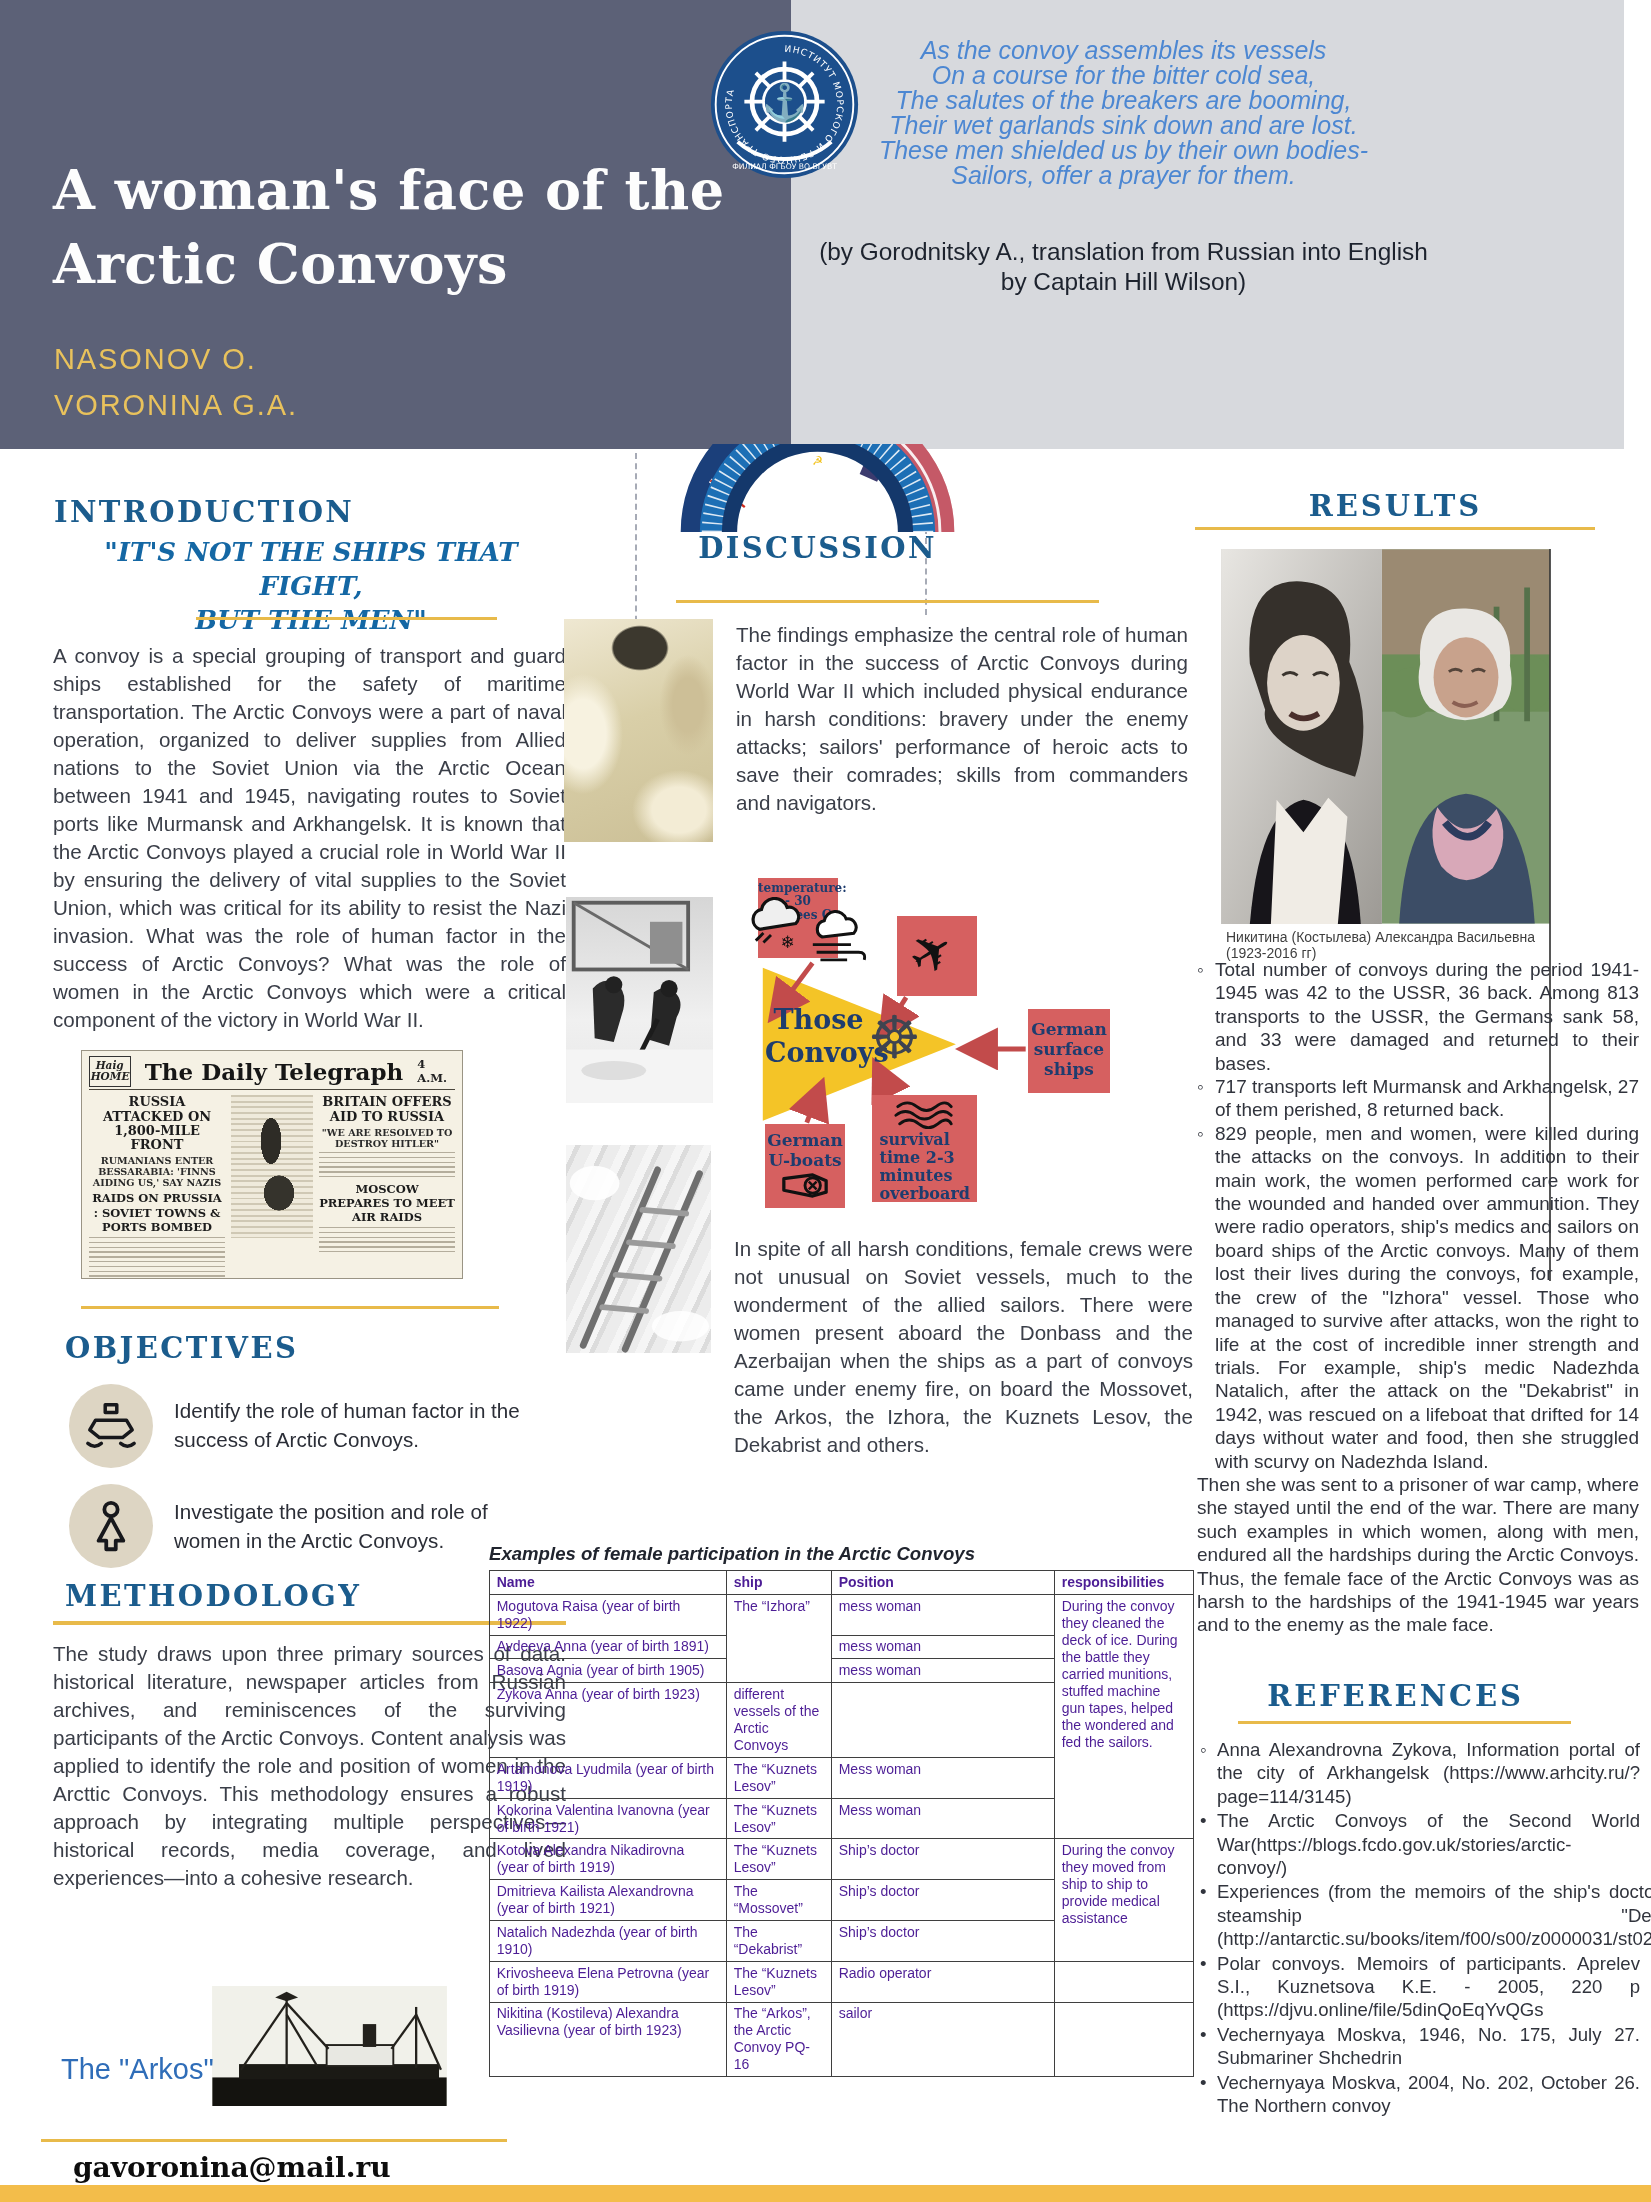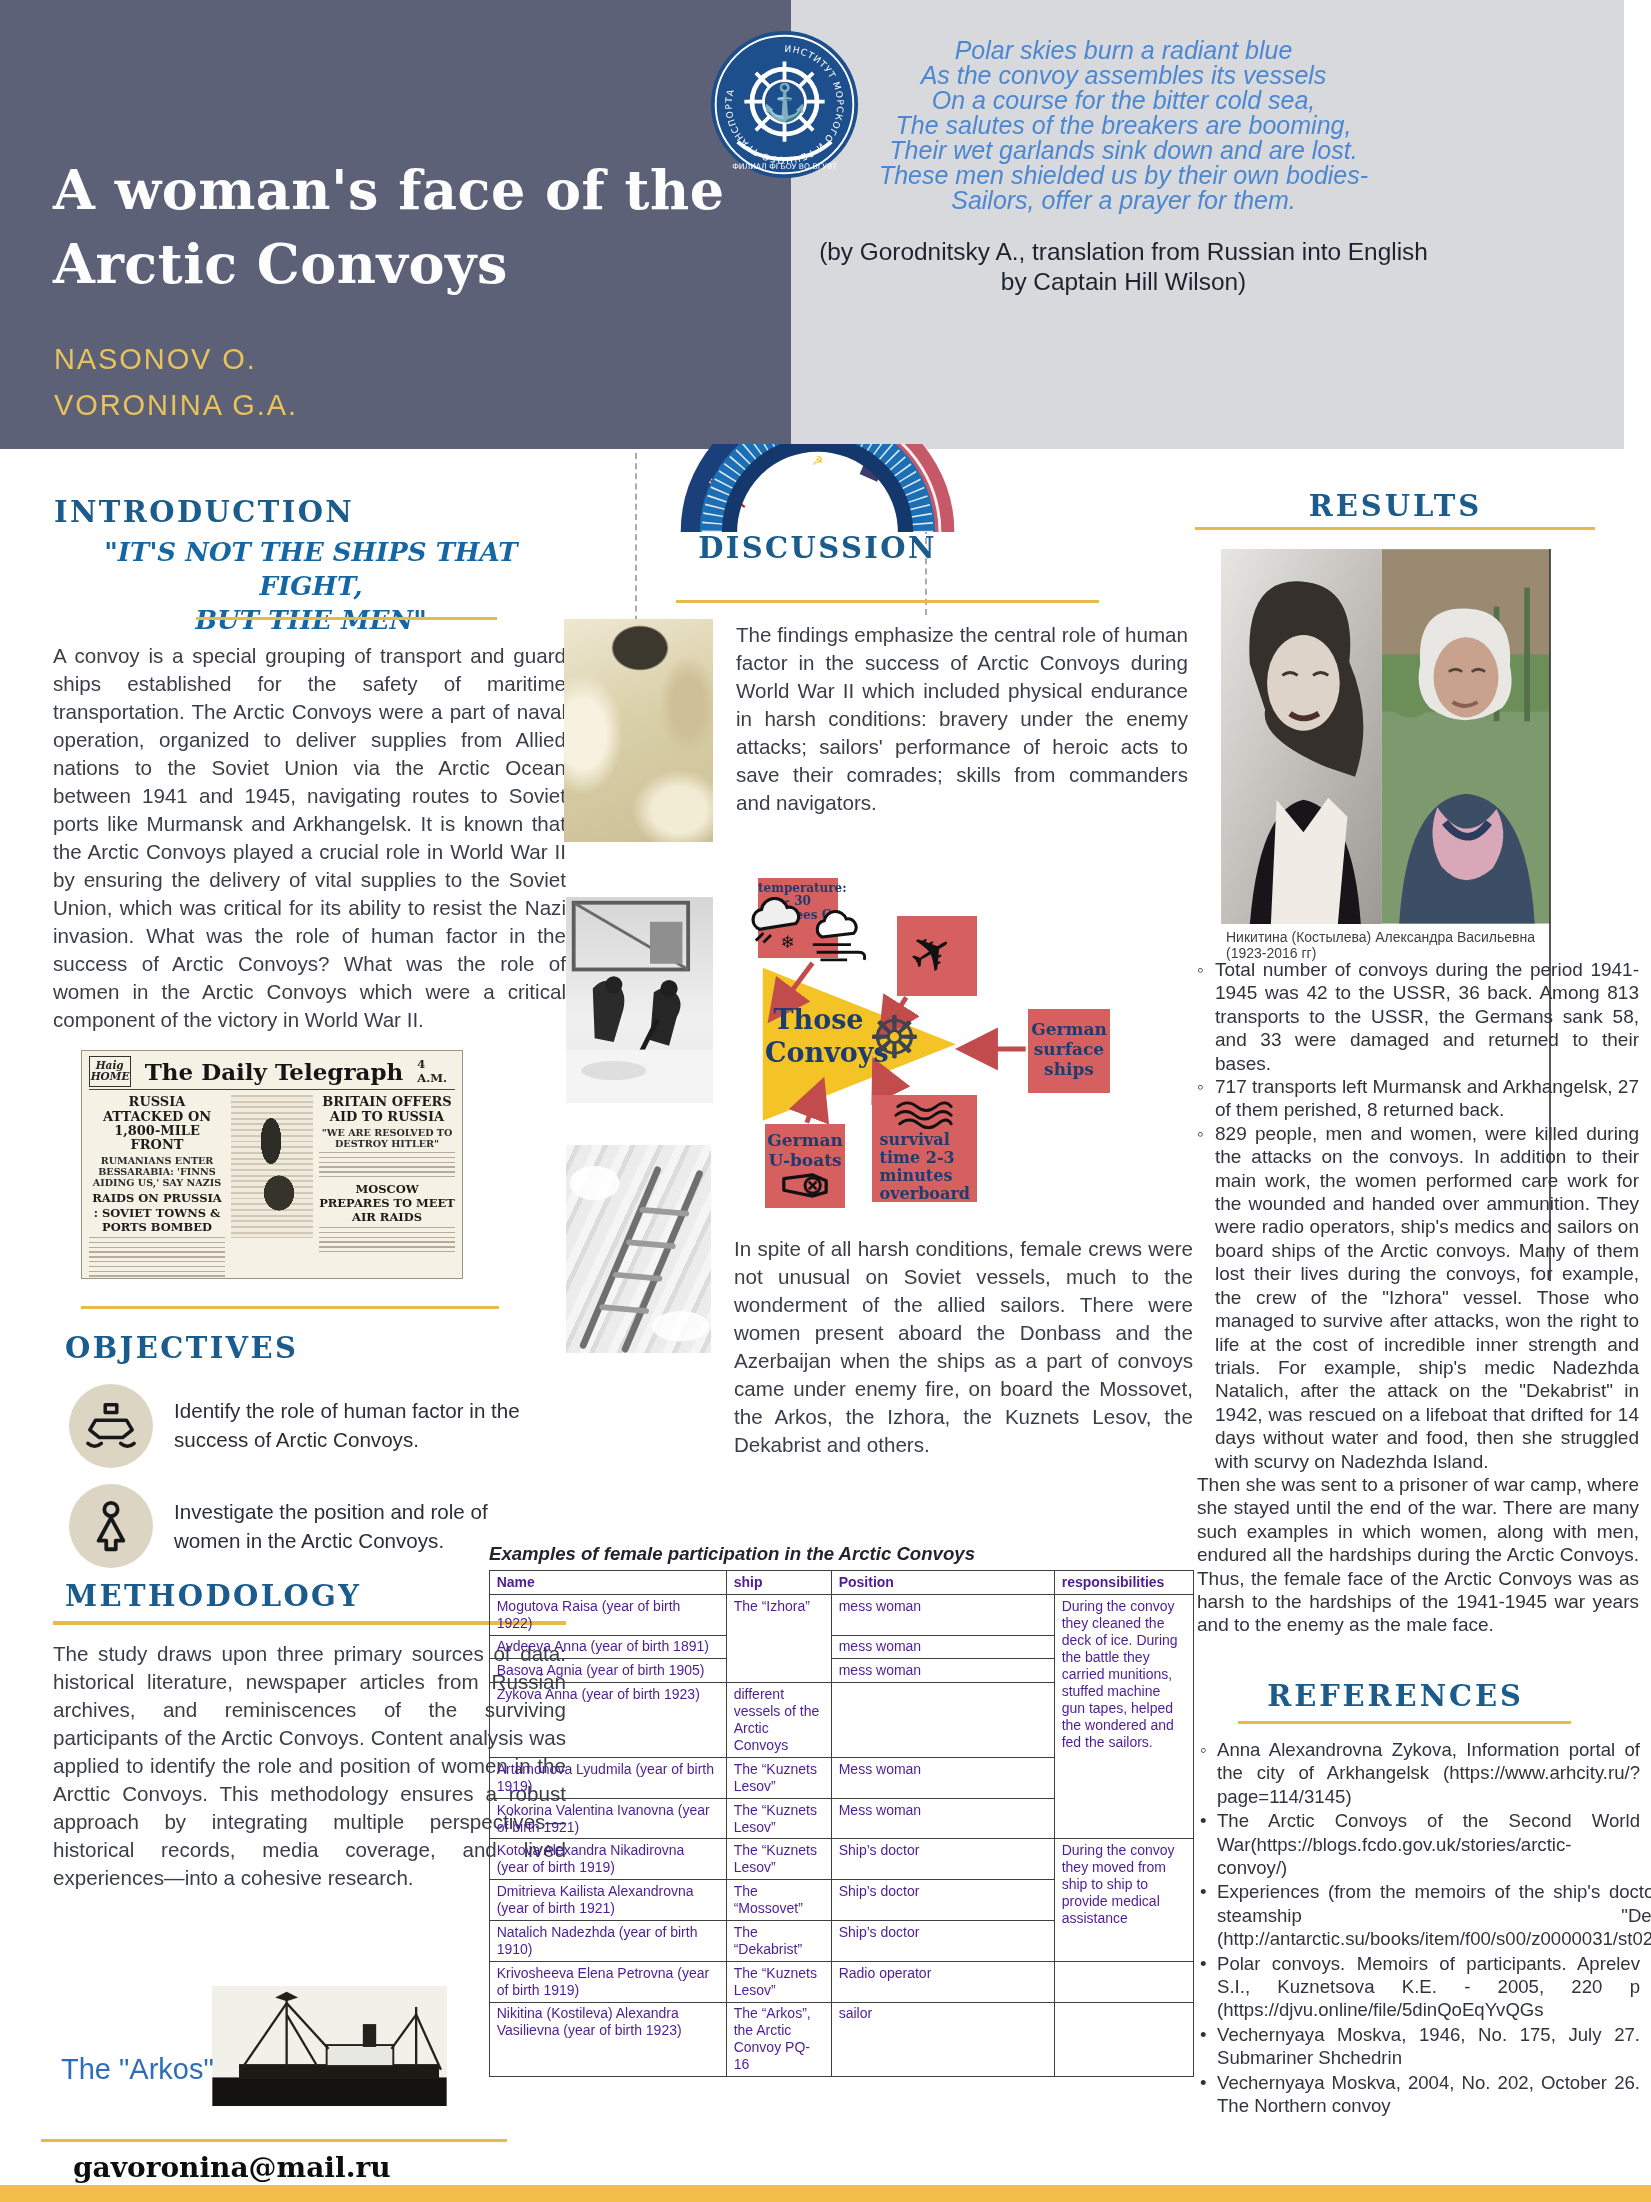--- a/index.html
+++ b/index.html
@@ -141,21 +141,20 @@
       <line x1="49" y1="46" x2="109" y2="106"></line>
         <line x1="109" y1="46" x2="49" y2="106"></line>
     </g>
     <circle cx="79" cy="76" r="22" fill="#1c4f8c" stroke="#ffffff" stroke-width="3"></circle>
     <text x="79" y="90" text-anchor="middle" font-size="38" fill="#ffffff" data-name="anchor-icon">⚓</text>
     <path d="M 30,118 q 20,18 49,18 q 29,0 49,-18" fill="none" stroke="#ffffff" stroke-width="4" data-name="laurel-icon"></path>
     <text x="79" y="146" text-anchor="middle" font-size="8" fill="#ffffff" font-family="DejaVu Sans, sans-serif" data-name="logo-bottom-text">ФИЛИАЛ ФГБОУ ВО ВГУВТ</text>
   </svg>
 
   <div class="poem" data-name="poem">
-      <div class="poem-line" data-name="poem-line">Polar skies burn a radiant blue</div>
       <div class="poem-line" data-name="poem-line">As the convoy assembles its vessels</div>
       <div class="poem-line" data-name="poem-line">On a course for the bitter cold sea,</div>
       <div class="poem-line" data-name="poem-line">The salutes of the breakers are booming,</div>
       <div class="poem-line" data-name="poem-line">Their wet garlands sink down and are lost.</div>
       <div class="poem-line" data-name="poem-line">These men shielded us by their own bodies-</div>
       <div class="poem-line" data-name="poem-line">Sailors, offer a prayer for them.</div>
     </div>
   <div class="attrib" data-name="poem-attribution">(by Gorodnitsky A., translation from Russian into English by Captain Hill Wilson)</div>
 
   <div class="sec-head" style="left:54px;top:495px" data-name="introduction-heading">INTRODUCTION</div>

